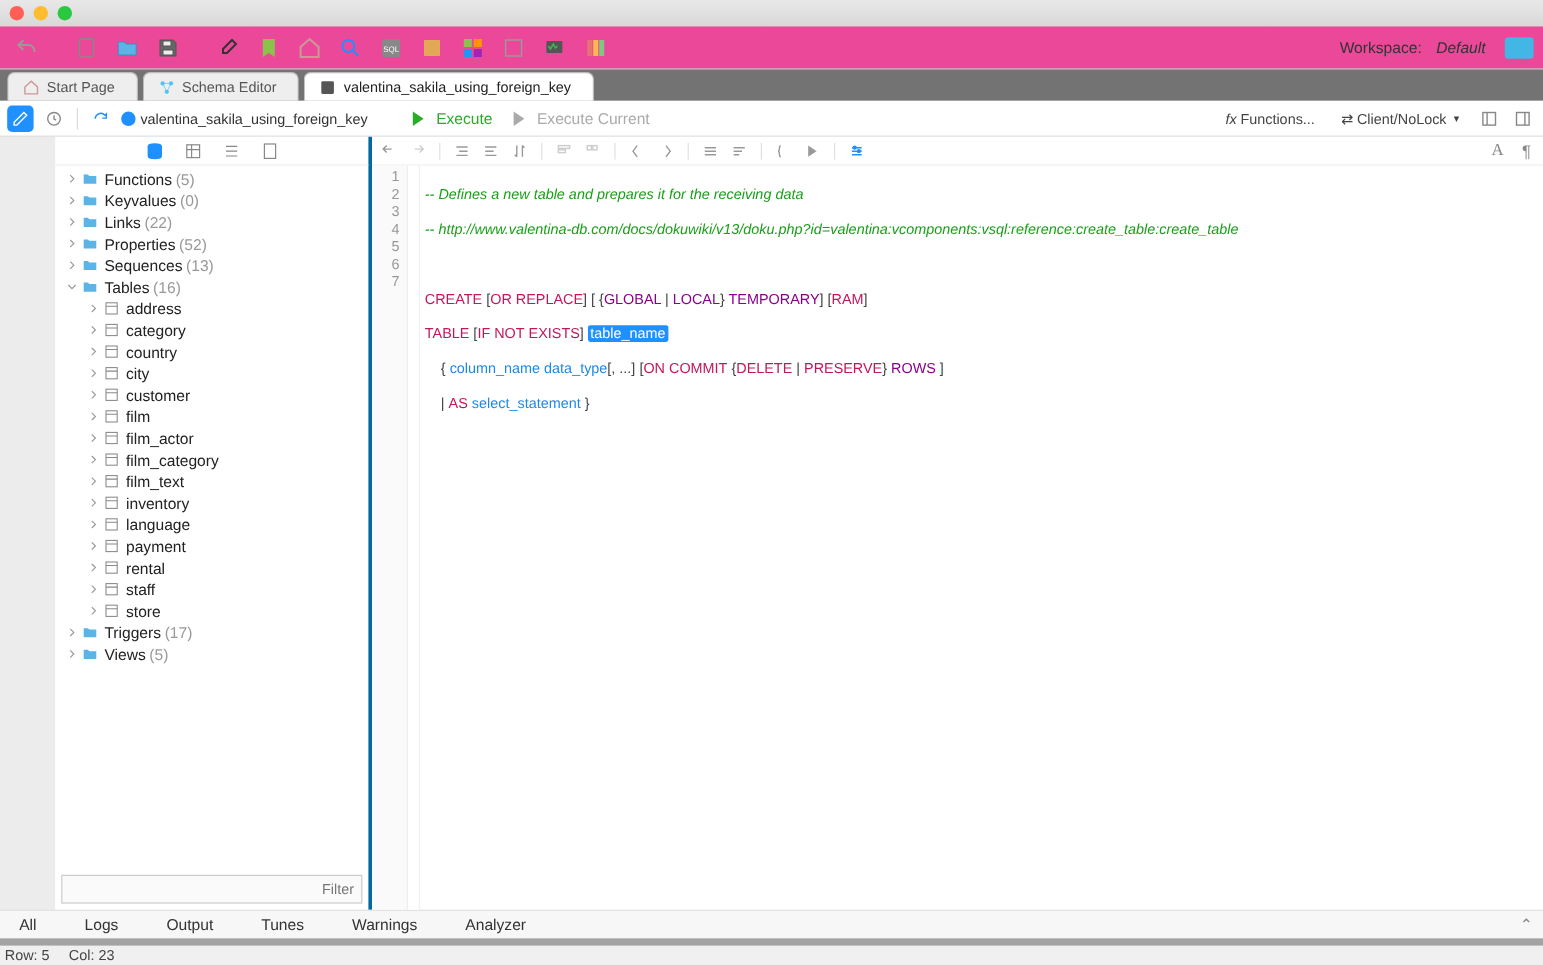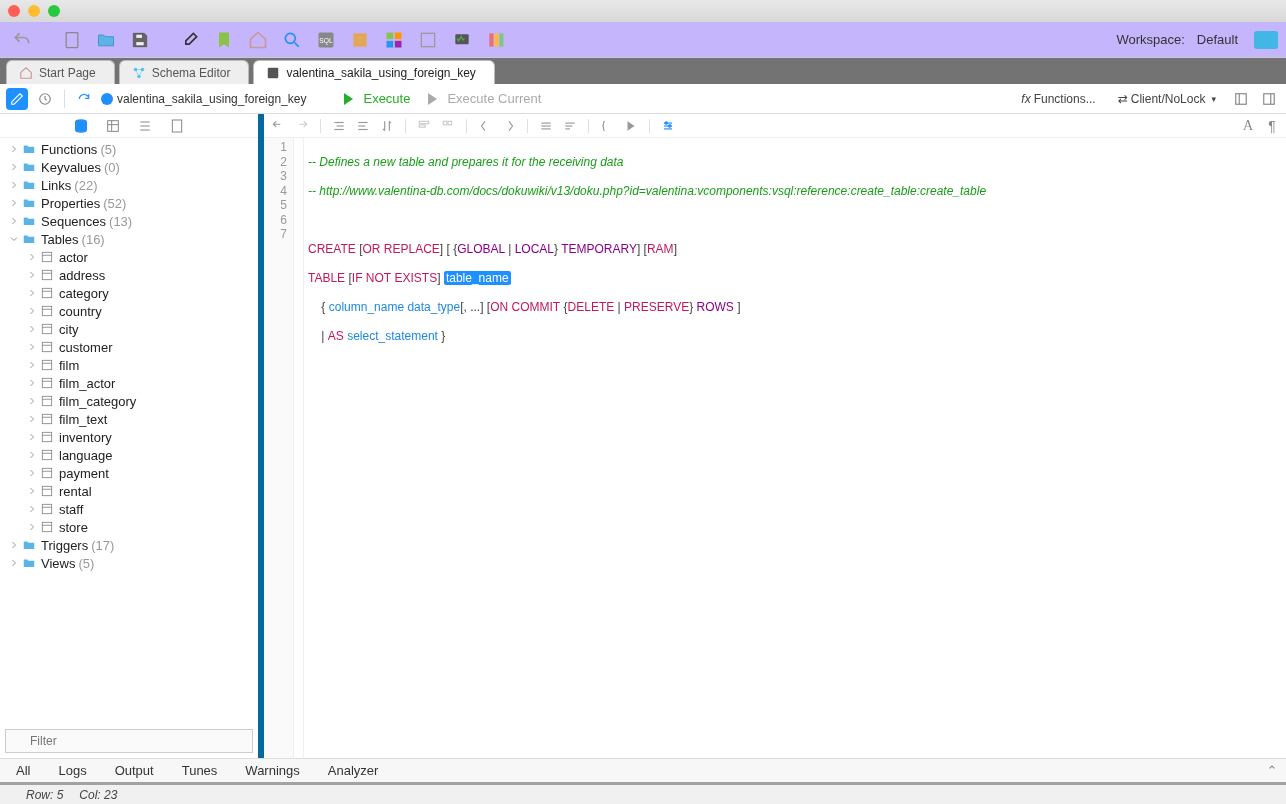--- a/index.html
+++ b/index.html
@@ -4,26 +4,26 @@
 <style>
 * { margin:0; padding:0; box-sizing:border-box; font-family:-apple-system,BlinkMacSystemFont,"Segoe UI",sans-serif; }
 html,body { width:1286px; height:804px; overflow:hidden; background:#ececec; }
 
 .titlebar { height:22px; background:linear-gradient(#e8e8e8,#d8d8d8); display:flex; align-items:center; padding:0 8px; gap:8px; }
 .traffic { width:12px; height:12px; border-radius:50%; }
 .traffic.red { background:#ff5f57; }
 .traffic.yellow { background:#febc2e; }
 .traffic.green { background:#28c840; }
 
-.toolbar { height:36px; background:#c4b5fd; display:flex; align-items:center; padding:0 8px; gap:6px; border-bottom:1px solid #ccc; }
+.toolbar { height:36px; background:#ec4899; display:flex; align-items:center; padding:0 8px; gap:6px; border-bottom:1px solid #ccc; }
 .tbtn { width:28px; height:28px; display:flex; align-items:center; justify-content:center; cursor:pointer; border-radius:3px; }
 .tbtn svg { width:20px; height:20px; }
 .spacer { flex:1; }
 .wslabel { font-size:13px; color:#333; margin-right:6px; }
-.wsval { font-size:13px; color:#333; margin-right:10px; }
+.wsval { font-size:13px; color:#333; margin-right:10px;font-style:italic; }
 .chatico { width:24px; height:18px; background:#42b7e6; border-radius:3px; position:relative; }
 .chatico:after { content:''; position:absolute; bottom:-4px; right:4px; width:0; height:0; border:4px solid transparent; border-top-color:#42b7e6; }
 
 .tabbar { height:26px; background:#737373; display:flex; align-items:flex-end; padding:0 6px; }
 .tab { height:24px; padding:0 18px 0 12px; background:#eee; border:1px solid #bbb; border-bottom:none; border-radius:6px 6px 0 0; display:flex; align-items:center; font-size:12px; color:#555; margin-right:4px; cursor:pointer; position:relative; }
 .tab.active { background:#fff; color:#222; z-index:2; }
 .tab .ico { width:14px; height:14px; margin-right:6px; display:inline-block; }
 
 .secbar { height:30px; background:#fff; border-bottom:1px solid #ddd; display:flex; align-items:center; padding:0 6px; gap:6px; }
 .pill { width:22px; height:22px; border-radius:4px; display:flex; align-items:center; justify-content:center; cursor:pointer; }
@@ -32,34 +32,34 @@
 .crumb { font-size:12px; color:#333; display:flex; align-items:center; gap:4px; cursor:pointer; }
 .crumb .disc { width:12px; height:12px; border-radius:50%; background:#1e90ff; }
 .exec { display:flex; align-items:center; gap:4px; font-size:13px; font-weight:400; cursor:pointer; padding:0 6px; }
 .exec.enabled { color:#27ae27; }
 .exec.disabled { color:#aaa; }
 .play { width:0; height:0; border:6px solid transparent; border-left:9px solid #27ae27; }
 .play.gray { border-left-color:#aaa; }
 .rbtn { font-size:12px; color:#444; padding:0 8px; cursor:pointer; display:flex; align-items:center; gap:3px; }
 
 .main { display:flex; height:calc(804px - 22px - 36px - 26px - 30px - 24px - 22px); }
-.sidebar { width:264px; background:#fff; border-right:6px solid #0369a1; display:flex; flex-direction:column; }
+.sidebar { width:264px; background:#fff; border-right:3px solid #0369a1; display:flex; flex-direction:column;margin-left:46px; }
 .sidetabs { height:24px; display:flex; align-items:center; justify-content:center; gap:14px; border-bottom:1px solid #eee; }
 .stab { width:18px; height:18px; cursor:pointer; display:flex; align-items:center; justify-content:center; }
 .stab.active svg { stroke:#1e90ff; fill:#1e90ff; }
 .tree { flex:1; overflow:auto; font-size:13px; color:#222; padding:2px 0; }
 .node { display:flex; align-items:center; height:18px; padding-left:0; cursor:pointer; }
 .chev { width:12px; height:12px; margin-left:4px; margin-right:2px; }
 .fico { width:14px; height:14px; margin-right:5px; }
 .nlabel { }
 .ncount { color:#999; margin-left:3px; }
 .indent1 { padding-left:4px; }
 .indent2 { padding-left:22px; }
 .filterrow { padding:5px; }
-.filterbox { width:100%; height:24px; border:1px solid #ccc; border-radius:0; padding:0 6px 0 24px; font-size:12px; background:#fafafa; position:relative; }
+.filterbox { width:100%; height:24px; border:1px solid #ccc; border-radius:0; padding:0 6px 0 24px; font-size:12px; background:#fafafa; position:relative;text-align:right; }
 .filterwrap { position:relative; }
 .filtericon { position:absolute; left:7px; top:4px; width:14px; height:14px; }
 
 .editor { flex:1; background:#fff; display:flex; flex-direction:column; }
 .etools { height:24px; border-bottom:1px solid #eee; display:flex; align-items:center; padding:0 6px; gap:8px; }
 .etool { width:16px; height:16px; cursor:pointer; display:flex; align-items:center; justify-content:center; color:#888; }
 .etool svg { width:14px; height:14px; }
 .toolsep { width:1px; height:14px; background:#e0e0e0; margin:0 2px; }
 .codearea { flex:1; display:flex; font-family:Menlo,Monaco,monospace; font-size:12px; line-height:14.5px; }
 .gutter { width:30px; text-align:right; padding:2px 6px 0 0; color:#999; background:#fafafa; border-right:1px solid #eee; user-select:none; }
@@ -67,26 +67,26 @@
 .fold { width:10px; background:#fff; border-right:1px solid #f0f0f0; }
 .code { flex:1; padding:2px 4px 0 4px; white-space:pre; }
 .code .line { height:14.5px; }
 .comment { color:#1a9e1a; font-style:italic; }
 .kw { color:#c2185b; font-weight:500; }
 .kw2 { color:#8b008b; }
 .ident { color:#1e88e5; }
 .punct { color:#444; }
 .hltoken { background:#1e90ff; color:#fff; padding:0 2px; border-radius:2px; }
 
-.btabs { height:24px; background:#f7f7f7; border-top:1px solid #ddd; display:flex; align-items:center; padding:0 4px; gap:4px; font-size:13px; }
+.btabs { height:24px; background:#f7f7f7; border-top:1px solid #ddd; display:flex; align-items:center; padding:0 4px; gap:16px; font-size:13px; }
 .btab { padding:0 12px; height:24px; display:flex; align-items:center; cursor:pointer; color:#333; }
 .btabs .sp { flex:1; }
 .collapse { width:20px; text-align:center; cursor:pointer; color:#888; }
 
-.status { height:22px; background:#f0f0f0; border-top:3px solid #a3a3a3; display:flex; align-items:center; padding:0 26px; font-size:12px; color:#444; gap:16px;font-style:italic; }
+.status { height:22px; background:#f0f0f0; border-top:6px solid #a3a3a3; display:flex; align-items:center; padding:0 4px; font-size:12px; color:#444; gap:16px; }
 </style>
 </head>
 <body>
 
 <div class="titlebar">
   <div class="traffic red"></div>
   <div class="traffic yellow"></div>
   <div class="traffic green"></div>
 </div>
 
@@ -341,30 +341,20 @@
         </div>
         <div class="node indent1">
           <svg class="chev" viewBox="0 0 24 24" fill="none" stroke="#999" stroke-width="2">
             <path d="M6 9l6 6 6-6"></path>
           </svg>
           <svg class="fico" viewBox="0 0 24 24" fill="#5cb3e6">
             <path d="M3 6h6l2 2h10v11H3z"></path>
           </svg>
           <span class="nlabel">Tables</span>
           <span class="ncount">(16)</span>
-        </div>
-        <div class="node indent2">
-          <svg class="chev" viewBox="0 0 24 24" fill="none" stroke="#999" stroke-width="2">
-            <path d="M9 6l6 6-6 6"></path>
-          </svg>
-          <svg class="fico" viewBox="0 0 24 24" fill="none" stroke="#888" stroke-width="1.5">
-            <rect x="4" y="4" width="16" height="16"></rect>
-            <line x1="4" y1="9" x2="20" y2="9"></line>
-          </svg>
-          <span class="nlabel">actor</span>
         </div>
         <div class="node indent2">
           <svg class="chev" viewBox="0 0 24 24" fill="none" stroke="#999" stroke-width="2">
             <path d="M9 6l6 6-6 6"></path>
           </svg>
           <svg class="fico" viewBox="0 0 24 24" fill="none" stroke="#888" stroke-width="1.5">
             <rect x="4" y="4" width="16" height="16"></rect>
             <line x1="4" y1="9" x2="20" y2="9"></line>
           </svg>
           <span class="nlabel">address</span>

